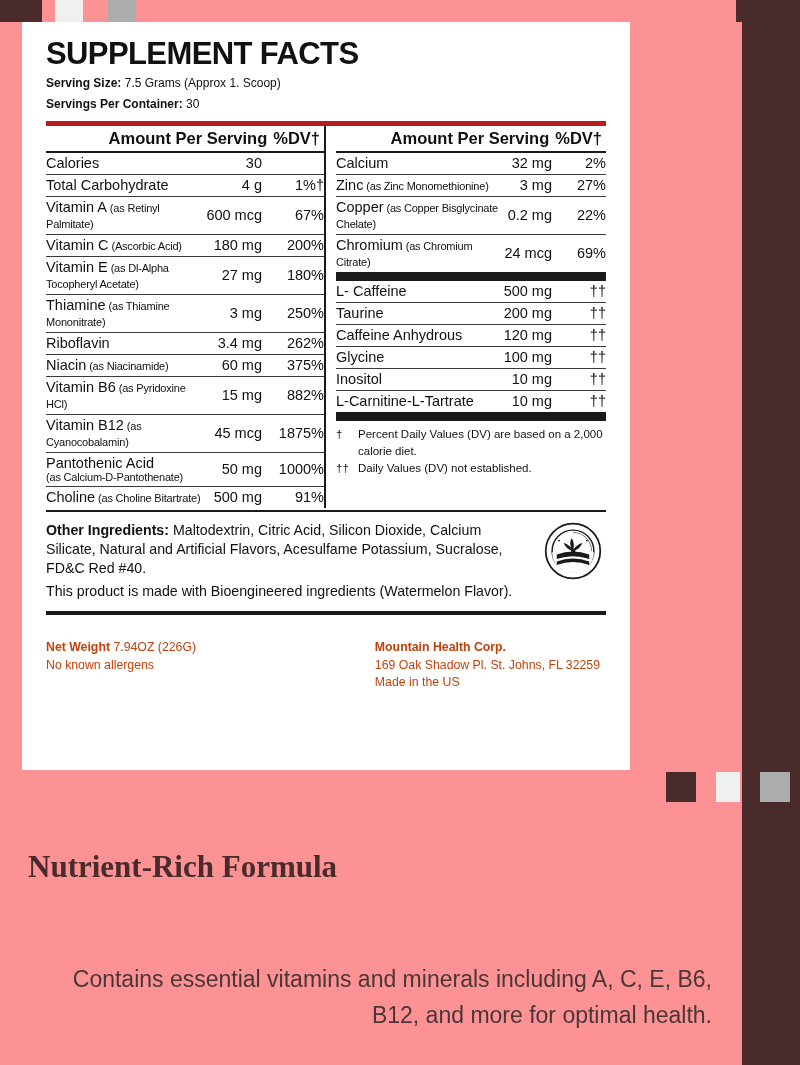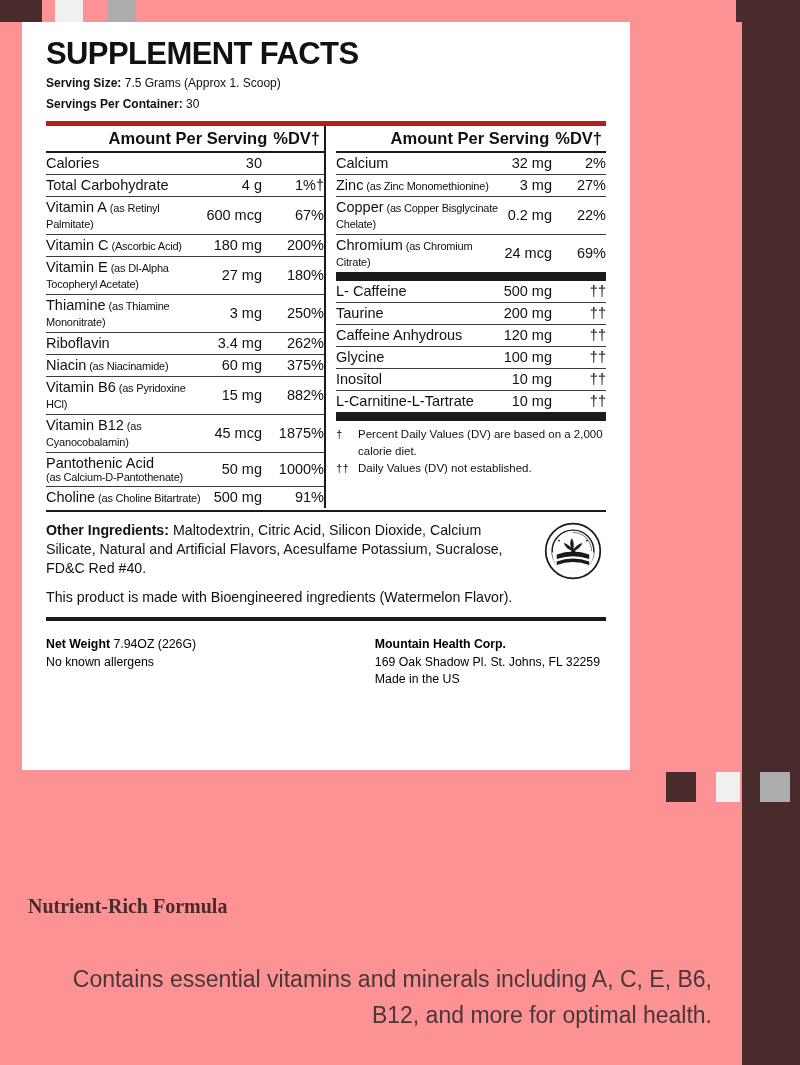--- a/index.html
+++ b/index.html
@@ -105,46 +105,46 @@
   .oi-sep { border-top: 2.5px solid #1a1a1a; margin-top: 2px; }
   .other-ing {
     position: relative;
     padding: 9px 0 6px 0;
     font-size: 14.2px;
     color: #111;
     line-height: 1.35;
   }
   .other-ing b { font-weight: bold; }
   .oi-text { padding-right: 88px; }
-  .oi-line2 { margin-top: 10px; }
+  .oi-line2 { margin-top: 4px; }
 
   
   .seal {
     position: absolute;
     right: 4px; top: 10px;
     width: 58px; height: 58px;
   }
 
   
   .foot-sep { border-top: 4px solid #1a1a1a; margin-top: 4px; }
   .footer {
     display: flex; justify-content: space-between;
-    padding: 15px 0 0 0;
-    font-size: 12.3px; color: #000000; line-height: 1.42;
+    padding: 24px 0 0 0;
+    font-size: 12.3px; color: #c2410c; line-height: 1.42;
   }
   .footer b { font-weight: bold; }
   .foot-right { text-align: left; padding-right: 6px; }
 
   
   .promo-title {
     position: absolute;
-    left: 28px; top: 895px;
+    left: 28px; top: 849px;
     font-family: "Liberation Serif", serif;
     font-weight: bold;
-    font-size: 20px;
+    font-size: 31px;
     color: #4a2b2b;
   }
   .promo-body {
     position: absolute;
     left: 28px; top: 962px;
     width: 684px;
     text-align: right;
     font-size: 23px;
     line-height: 1.55;
     color: #4a3636;

